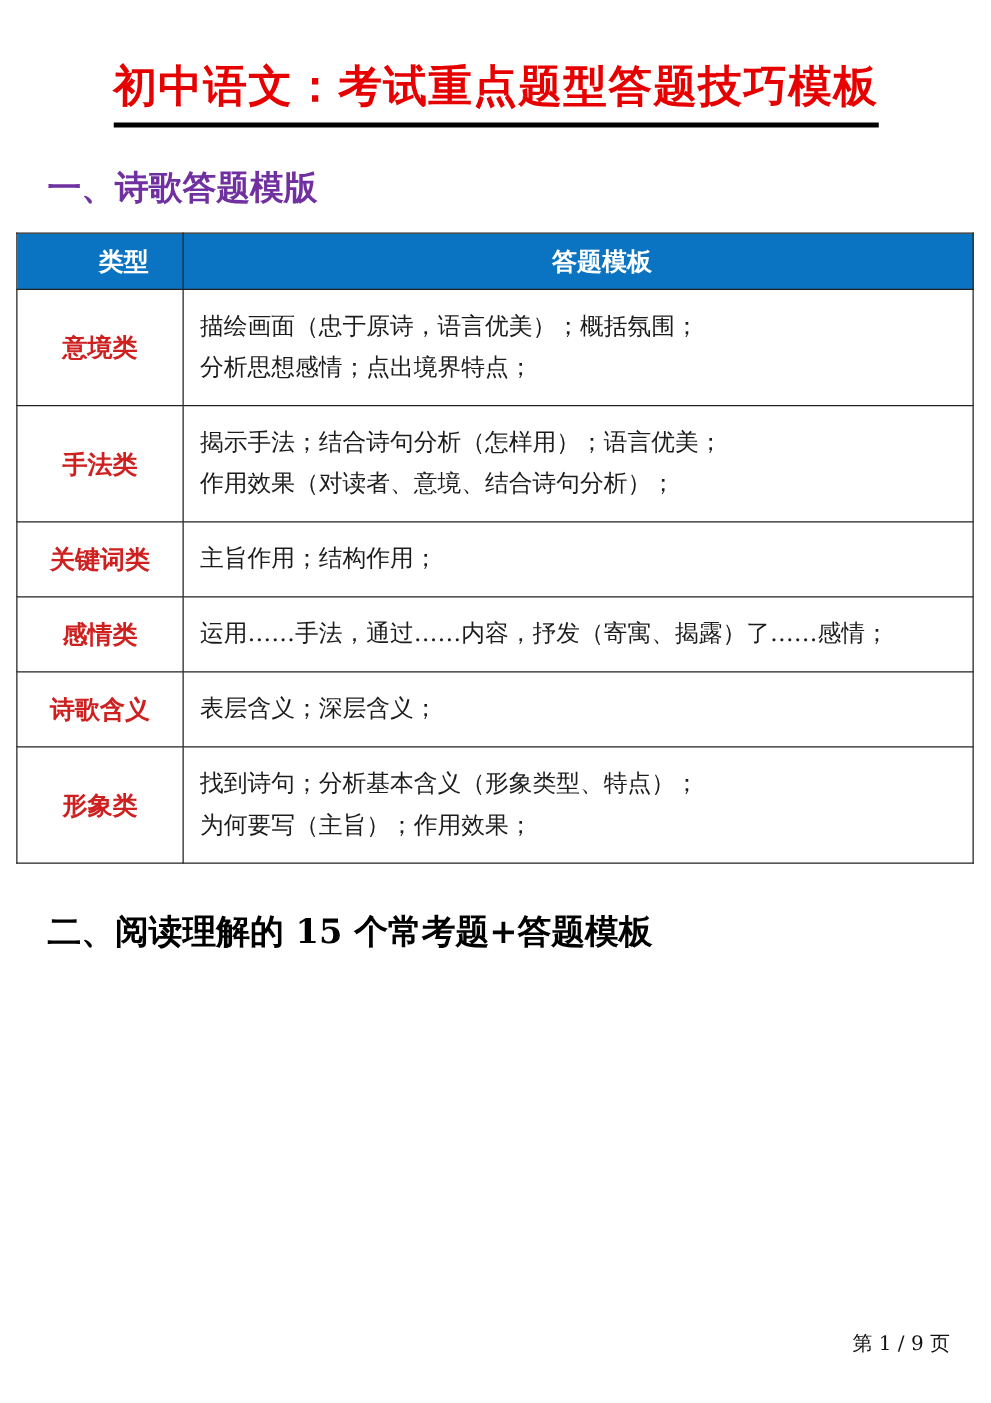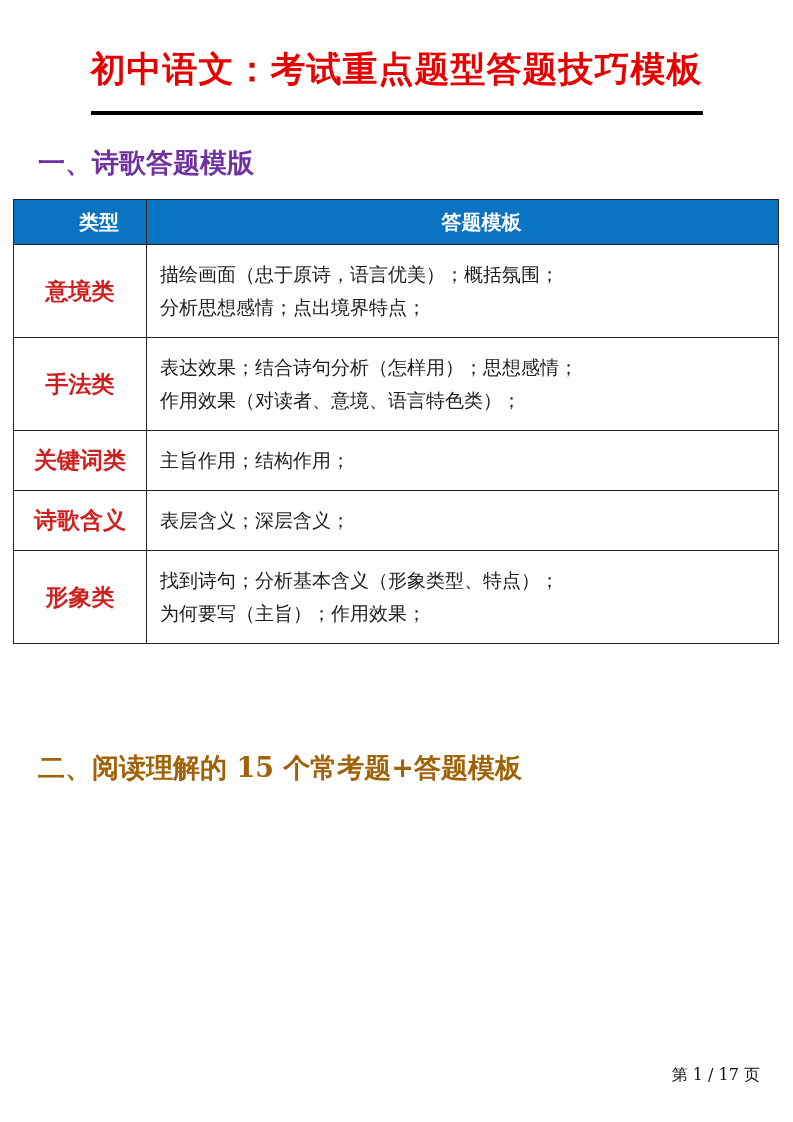--- a/index.html
+++ b/index.html
@@ -19,31 +19,31 @@
     margin-top: 46px;
   }
   .doc-title {
     display: inline-block;
     font-family: "Liberation Sans", sans-serif;
     font-weight: bold;
     font-size: 35px;
     letter-spacing: 1px;
     color: #e60000;
     border-bottom: 4px solid #000000;
-    padding-bottom: 18px;
+    padding-bottom: 5px;
   }
 
   .section-heading {
     font-family: "DejaVu Serif", serif;
     font-weight: bold;
     font-size: 27px;
     margin-left: 38px;
   }
   .section-1 { color: #7030a0; margin-top: 30px; }
-  .section-2 { color: #a16207; margin-top: 106px; }
+  .section-2 { color: #000000; margin-top: 36px; }
 
   table.answer-table {
     border-collapse: collapse;
     width: 766px;
     margin: 18px 0 0 13px;
     table-layout: fixed;
   }
   .answer-table th, .answer-table td {
     border: 1px solid #222222;
   }
@@ -58,21 +58,21 @@
     vertical-align: middle;
     padding-left: 38px;
   }
   .col-type { width: 133px; }
 
   td.type-cell {
     text-align: center;
     vertical-align: middle;
     font-family: "Liberation Sans", sans-serif;
     font-weight: bold;
-    font-size: 23px;
+    font-size: 20px;
     color: #cf2020;
   }
   td.tpl-cell {
     vertical-align: middle;
     font-family: "DejaVu Serif", serif;
     font-size: 19px;
     color: #1c1c1c;
     line-height: 33px;
     padding: 13px 10px 13px 13px;
   }
@@ -113,43 +113,49 @@
       <tr>
         <td class="type-cell">意境类</td>
         <td class="tpl-cell">
           <span class="tpl-line">描绘画面（忠于原诗，语言优美）；概括氛围；</span>
           <span class="tpl-line">分析思想感情；点出境界特点；</span>
         </td>
       </tr>
       <tr>
         <td class="type-cell">手法类</td>
         <td class="tpl-cell">
-          <span class="tpl-line">表达效果；结合诗句分析（怎样用）；思想感情；</span>
-          <span class="tpl-line">作用效果（对读者、意境、语言特色类）；</span>
+          <span class="tpl-line">揭示手法；结合诗句分析（怎样用）；语言优美；</span>
+          <span class="tpl-line">作用效果（对读者、意境、结合诗句分析）；</span>
         </td>
       </tr>
       <tr>
         <td class="type-cell">关键词类</td>
         <td class="tpl-cell">
           <span class="tpl-line">主旨作用；结构作用；</span>
+        </td>
+      </tr>
+      <tr>
+        <td class="type-cell">感情类</td>
+        <td class="tpl-cell">
+          <span class="tpl-line">运用……手法，通过……内容，抒发（寄寓、揭露）了……感情；</span>
         </td>
       </tr>
       <tr>
         <td class="type-cell">诗歌含义</td>
         <td class="tpl-cell">
           <span class="tpl-line">表层含义；深层含义；</span>
         </td>
       </tr>
       <tr>
         <td class="type-cell">形象类</td>
         <td class="tpl-cell">
           <span class="tpl-line">找到诗句；分析基本含义（形象类型、特点）；</span>
           <span class="tpl-line">为何要写（主旨）；作用效果；</span>
         </td>
       </tr>
     </tbody>
   </table>
 
   <div class="section-heading section-2">二、阅读理解的 15 个常考题+答题模板</div>
 
-  <div class="footer">第 1 / 17 页</div>
+  <div class="footer">第 1 / 9 页</div>
 
 </div>
 
 </body></html>

